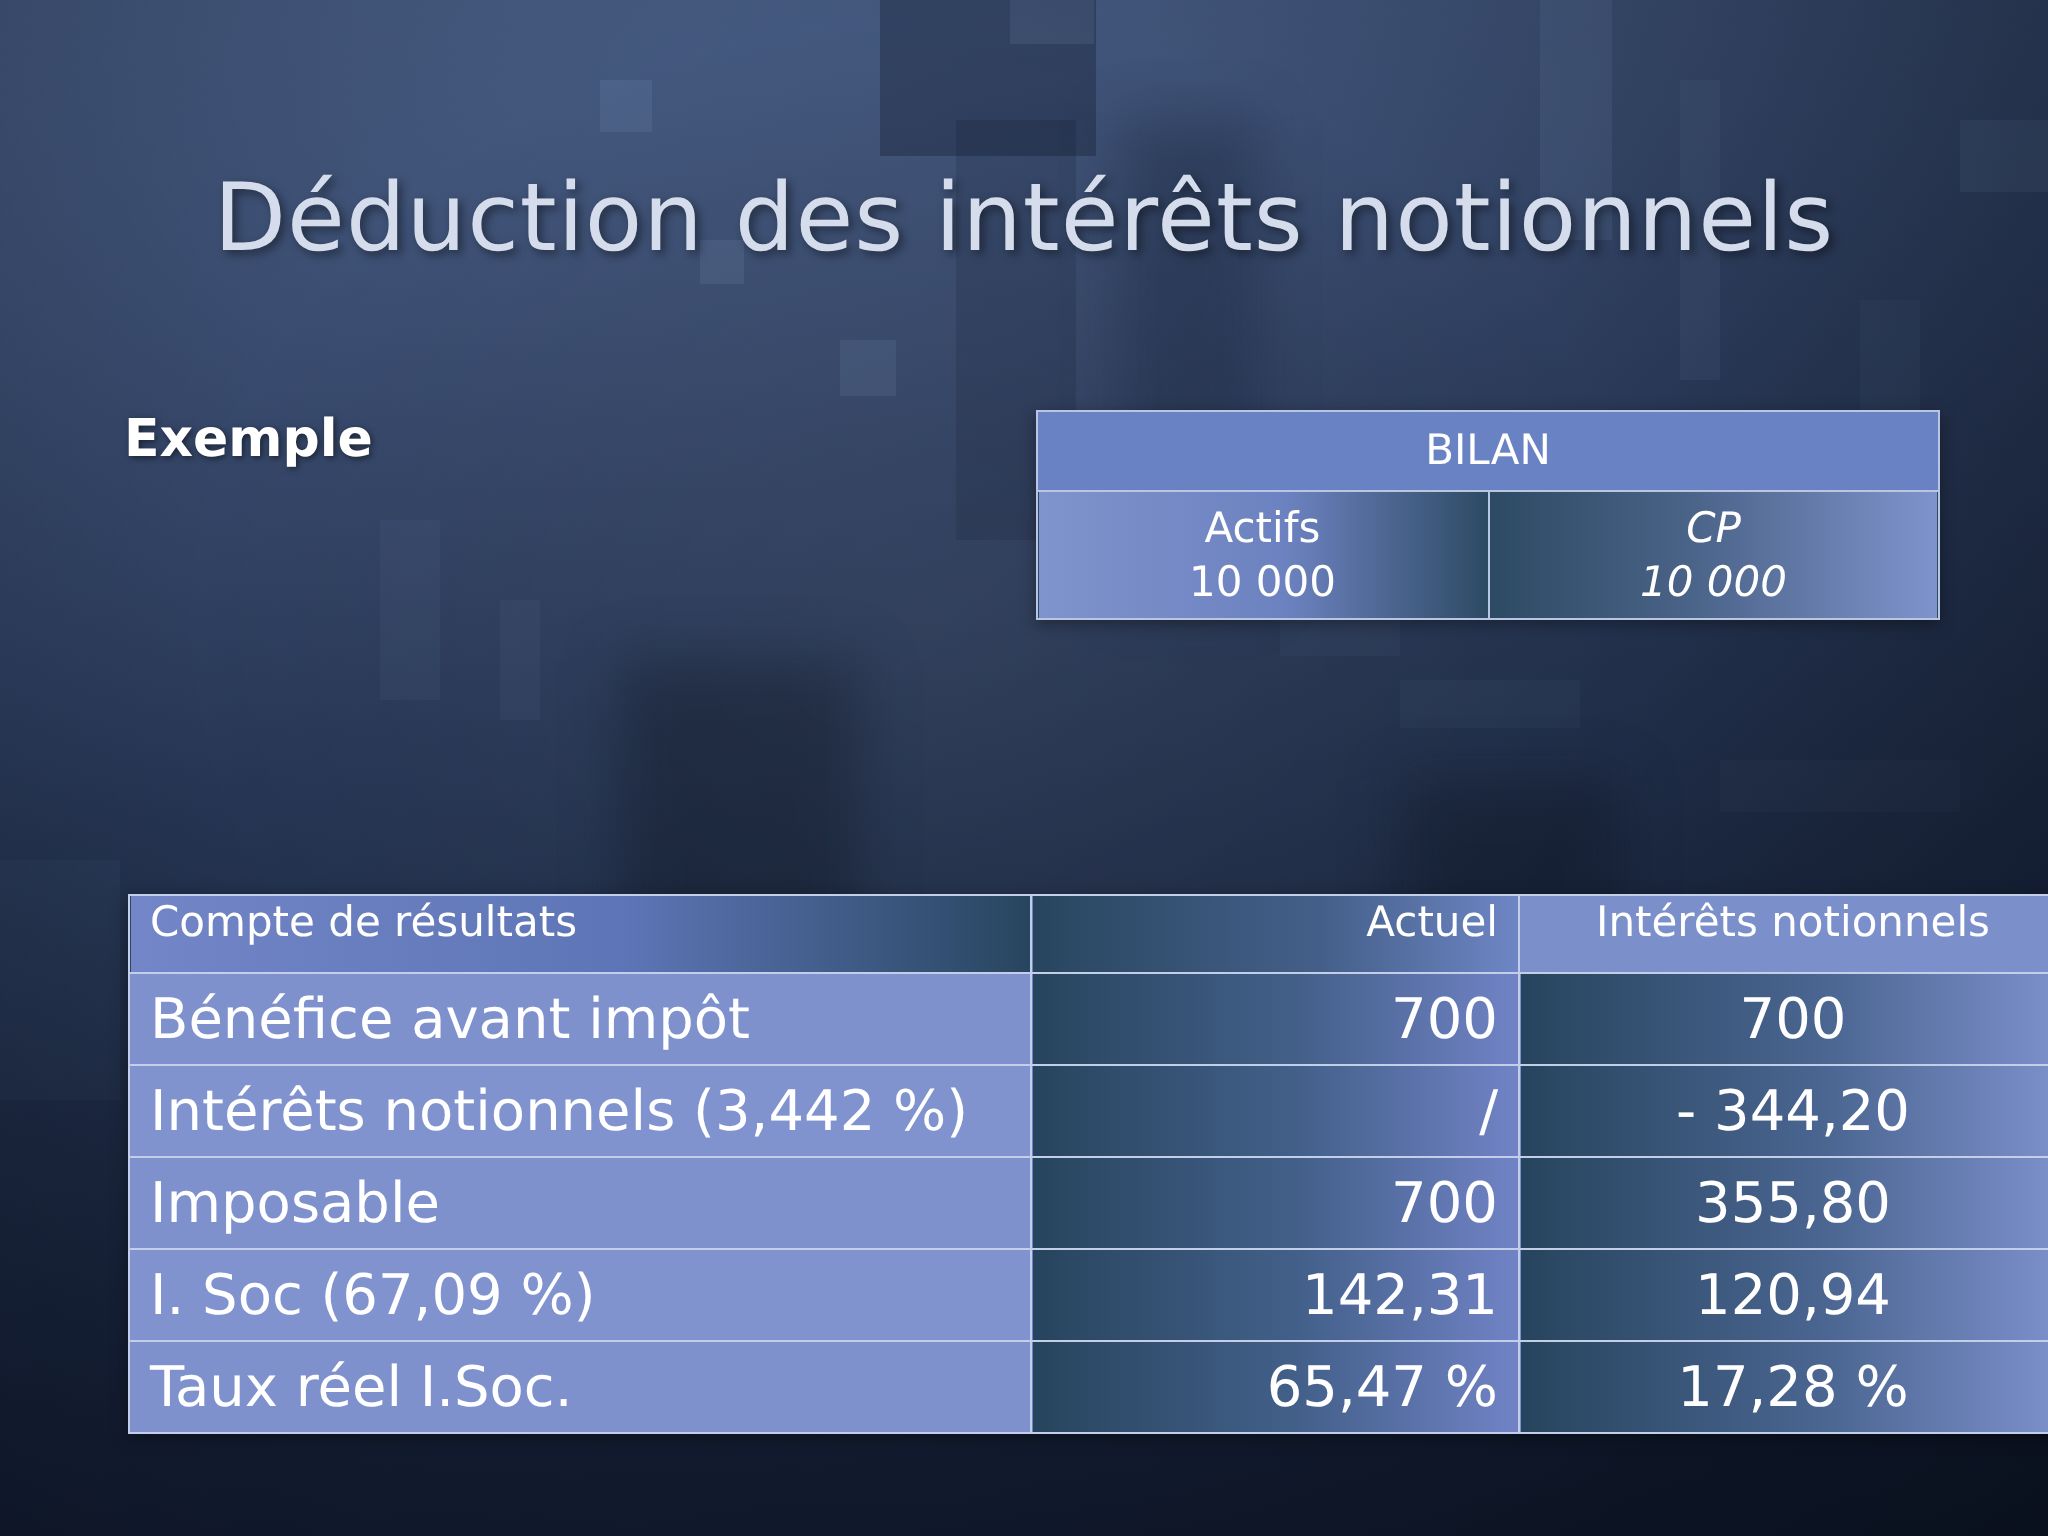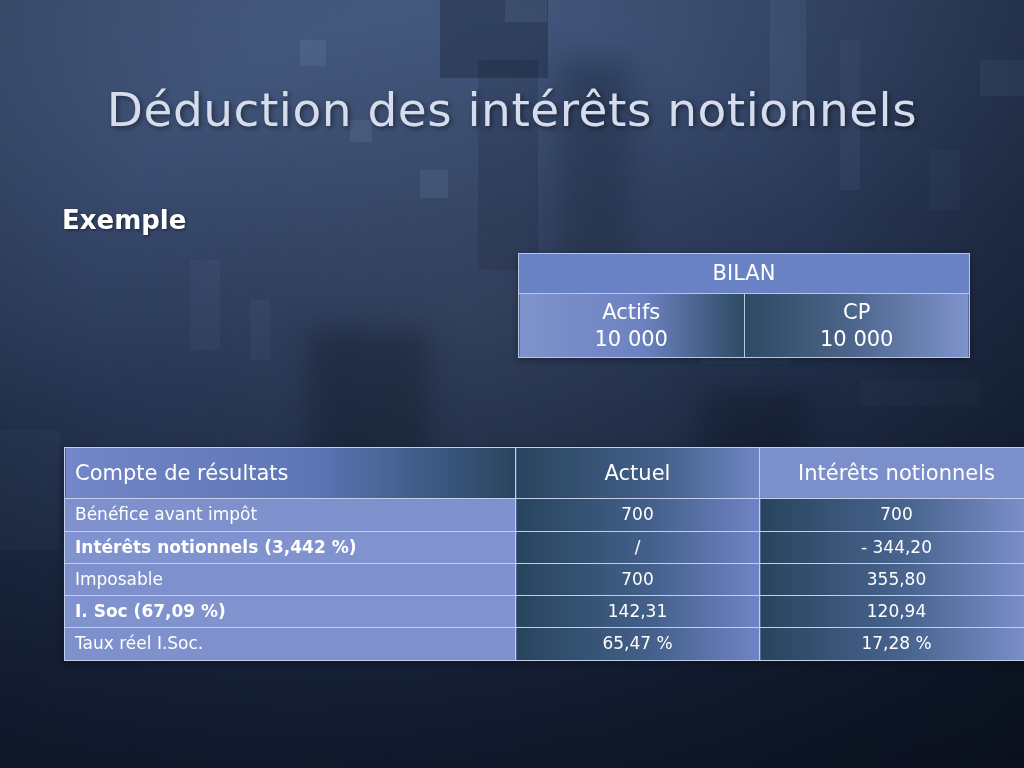--- a/index.html
+++ b/index.html
@@ -60,72 +60,72 @@
 
   
   .bilan {
     position: absolute;
     left: 518px;
     top: 205px;
     width: 452px;
     border-collapse: collapse;
     table-layout: fixed;
     box-shadow: 0 2px 7px rgba(0,0,0,0.35);
-    margin-top: 48px;
   }
   .bilan td {
     border: 1px solid #b9c6e2;
     color: #ffffff;
     font-size: 21px;
     text-align: center;
     padding: 5px 4px;
     line-height: 1.25;
   }
   .bilan .hdr {
     background: #6982c4;
     padding: 6px 4px 7px;
   }
   .bilan .cellA {
     background: linear-gradient(to right, #7f93cc 0%, #6c82c0 55%, #2d4a63 100%);
   }
   .bilan .cellB {
     background: linear-gradient(to right, #2d4a63 0%, #4a6388 45%, #7f93cc 100%);
+    font-style: italic;
   }
 
   
   .results {
     position: absolute;
     left: 64px;
     top: 447px;
     width: 906px;
     border-collapse: collapse;
     table-layout: fixed;
     box-shadow: 0 2px 8px rgba(0,0,0,0.35);
   }
   .results td {
     border: 1px solid #c3cfe8;
     color: #ffffff;
-    font-size: 17px;
+    font-size: 28px;
     padding: 5px 10px;
     line-height: 1.25;
   }
   .results .c0 { width: 430px; text-align: left; }
-  .results .c1 { width: 223px; text-align: center; }
+  .results .c1 { width: 223px; text-align: right; }
   .results .c2 { width: 253px; text-align: center; }
 
-  .results tr.head td { font-size: 21px; padding-top: 12px; padding-bottom: 12px; }
+  .results tr.head td { font-size: 21px; padding-top: 0; padding-bottom: 12px; }
   .results tr.head .c0 { background: linear-gradient(to right, #7386c7 0%, #5d75b6 55%, #28455f 100%); }
   .results tr.head .c1 { background: linear-gradient(to right, #28455f 0%, #44608a 60%, #6f86c5 100%); }
   .results tr.head .c2 { background: #7b8fcb; }
 
   .results tr.body .c0 { background: #7e91cd; }
   .results tr.body .c1 { background: linear-gradient(to right, #27445e 0%, #43608a 55%, #7183c6 100%); }
   .results tr.body .c2 { background: linear-gradient(to right, #27445e 0%, #4a6590 55%, #7e91cd 100%); }
 
-  .results tr.body.alt .c0 { background: #8093ce; font-weight: bold; }
+  .results tr.body.alt .c0 { background: #8093ce; }
 </style>
 </head>
 <body>
 
 <div class="slide">
 
   <div class="bg-layer">
     <div class="bg-rect dark" style="left:440px; top:0; width:108px; height:78px;"></div>
     <div class="bg-rect light" style="left:505px; top:0; width:42px; height:22px;"></div>
     <div class="bg-rect dark" style="left:478px; top:60px; width:60px; height:210px; opacity:.55;"></div>

